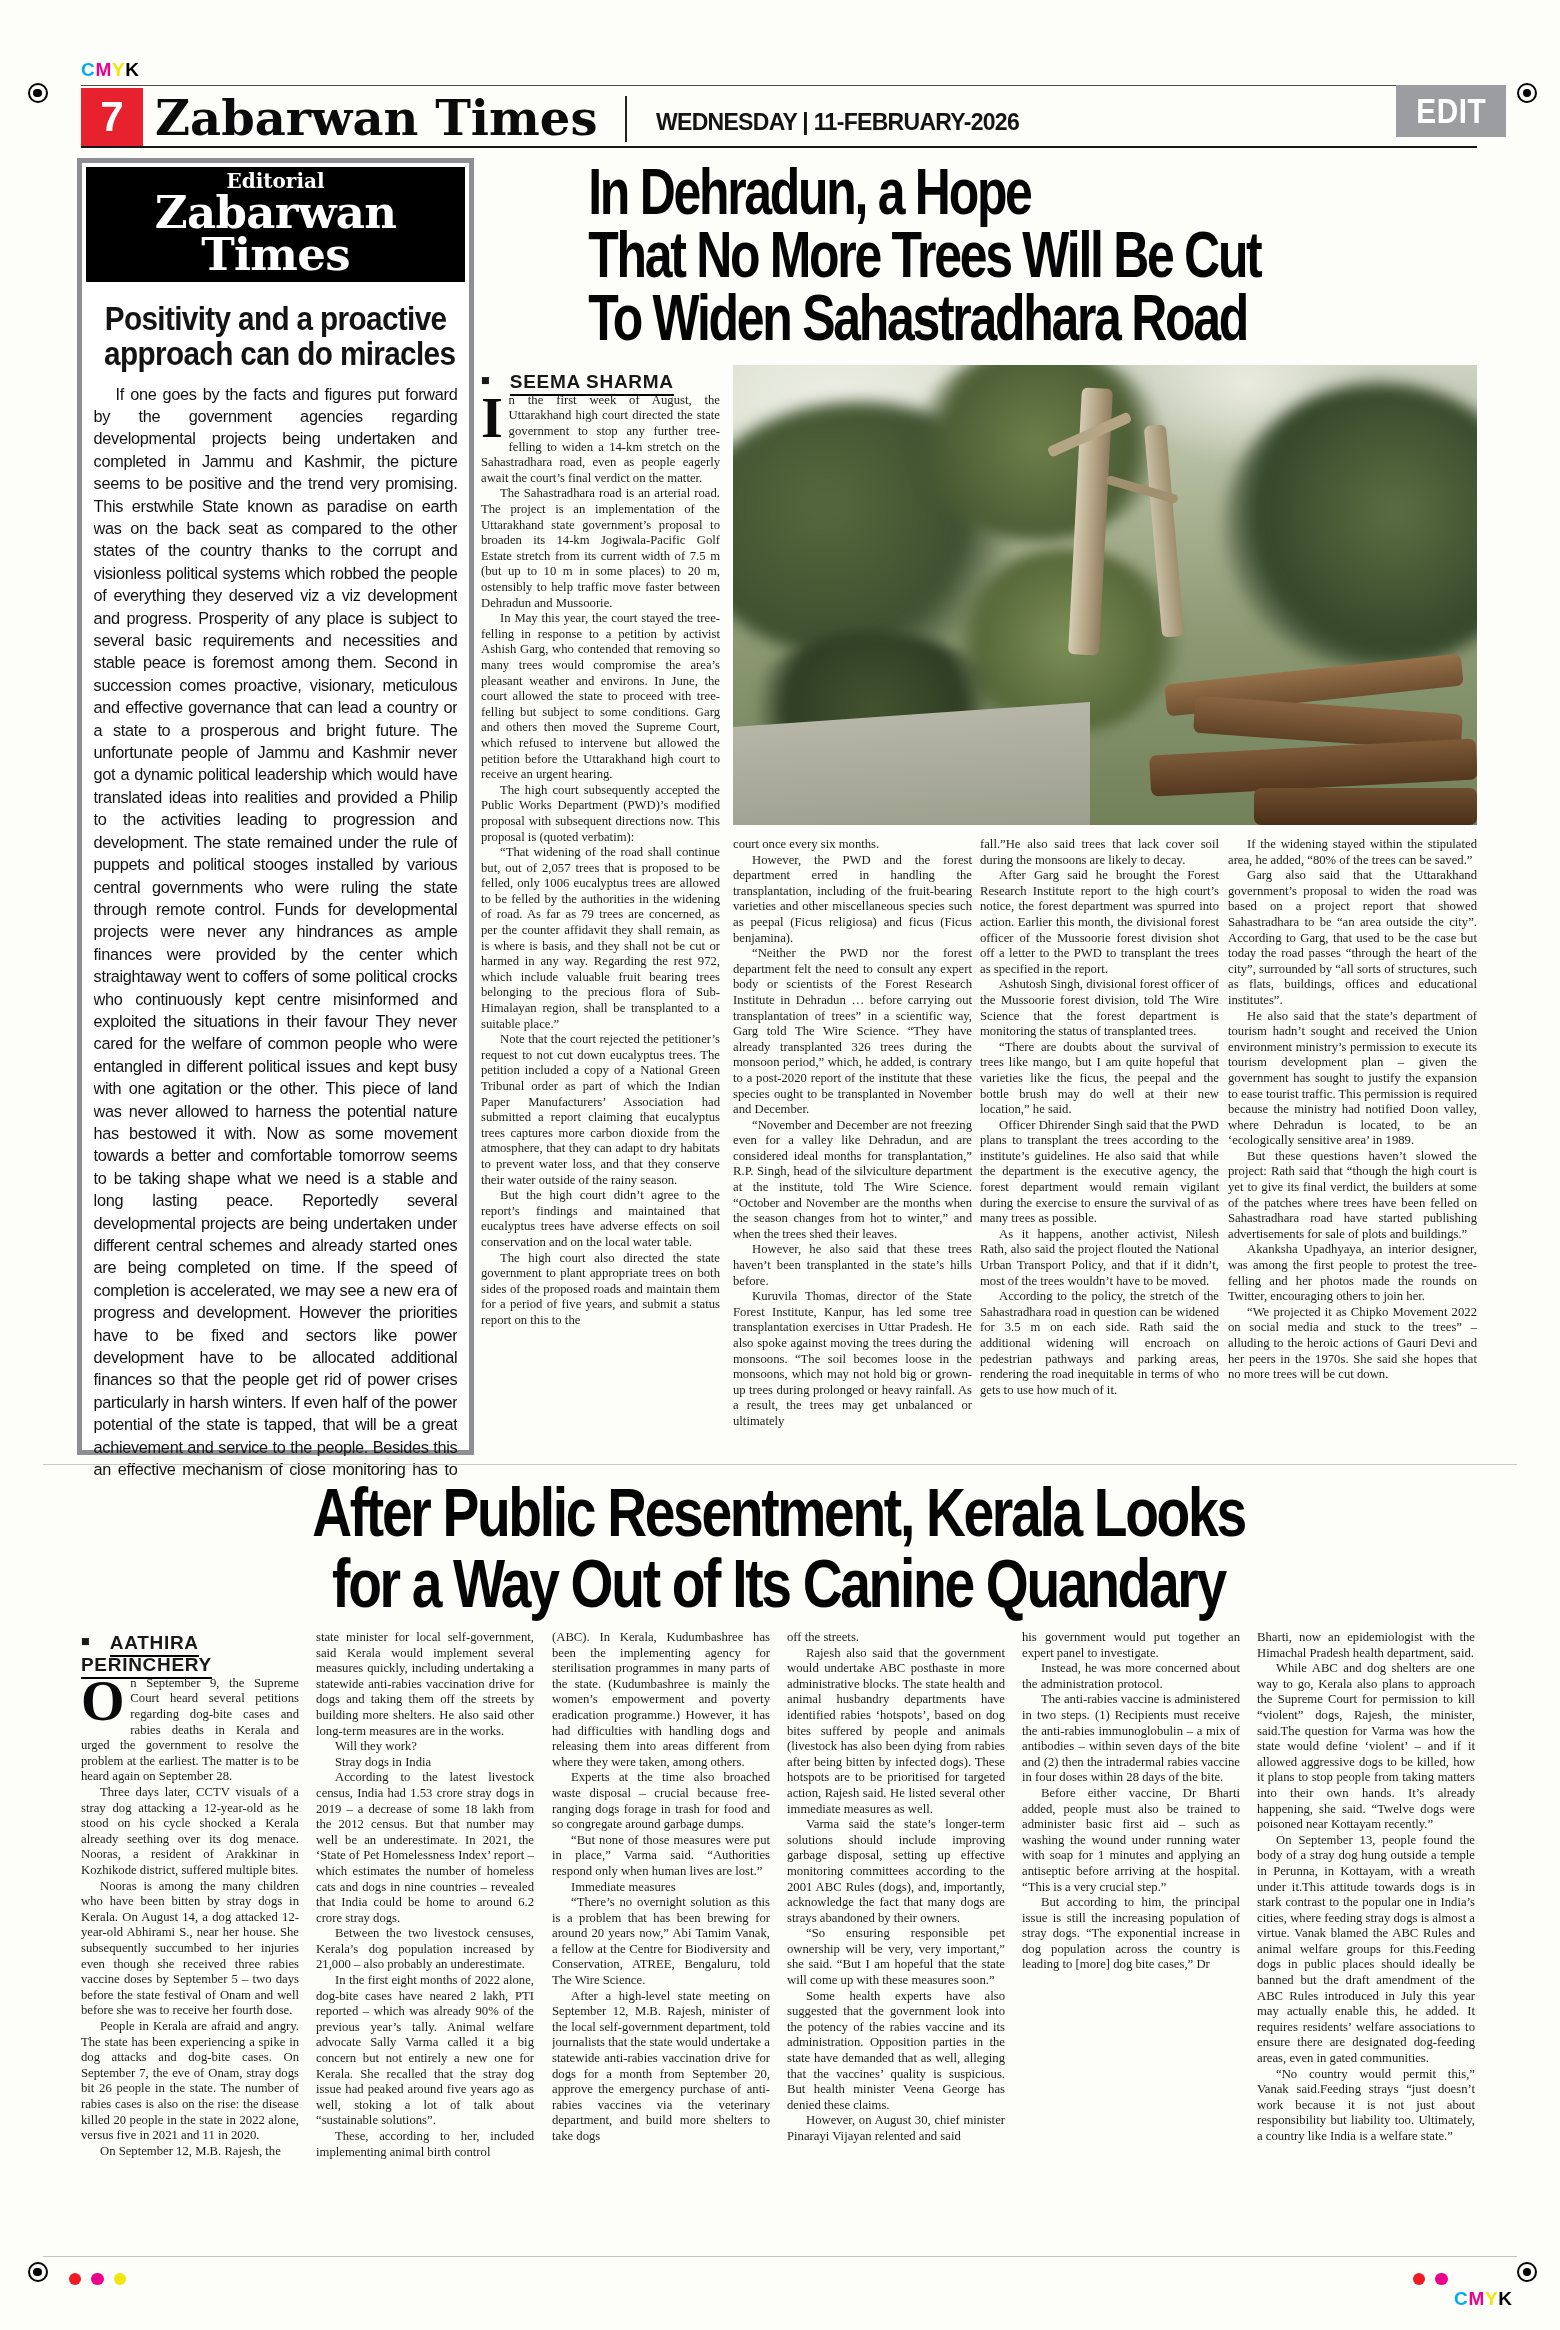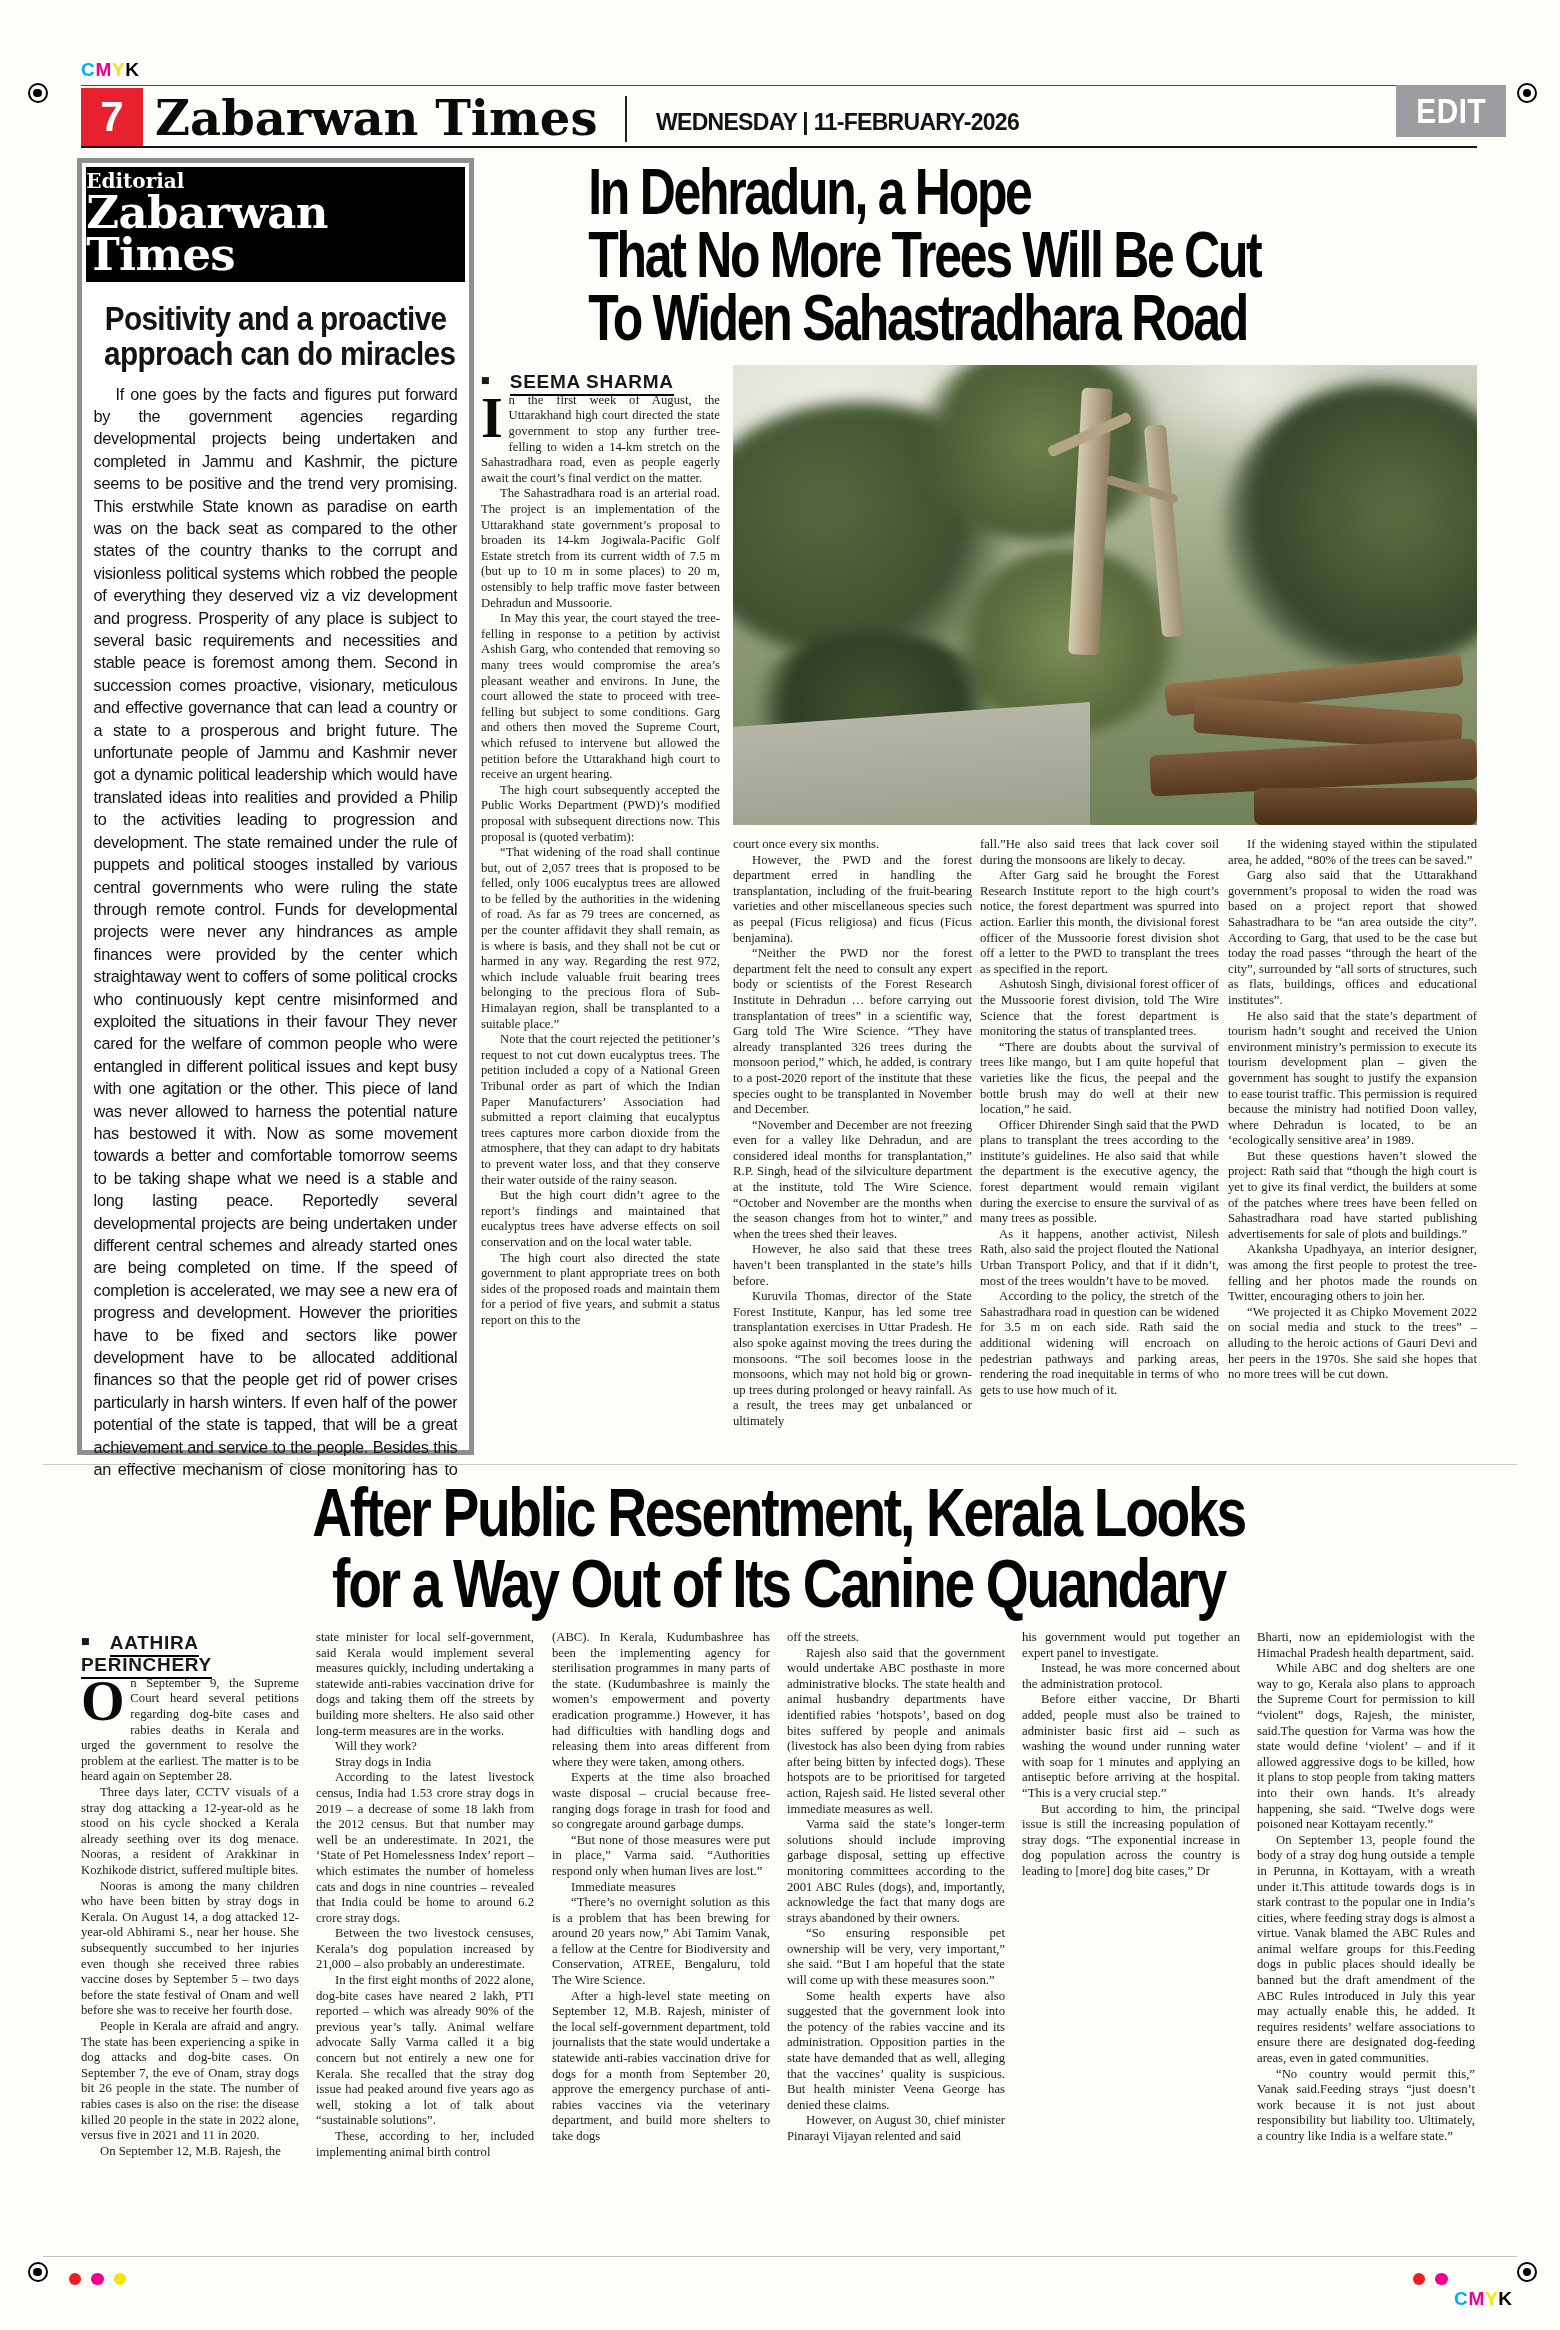--- a/index.html
+++ b/index.html
@@ -20,21 +20,21 @@
   .masthead{position:absolute;left:155px;top:90px;font:bold 48px/56px "DejaVu Serif",serif;letter-spacing:0px;color:#0b0b0b;}
   .mast-div{position:absolute;left:625px;top:96px;width:2.2px;height:46px;background:#222;}
   .issue-date{position:absolute;left:656px;top:109px;font:bold 23px/26px "Liberation Sans",sans-serif;letter-spacing:-0.7px;}
   .edit-box{position:absolute;left:1364px;top:85px;width:110px;height:52px;background:#9b9da0;color:#fff;
             text-align:center;font:bold 35px/52px "Liberation Sans",sans-serif;margin-left:32px;}
   .edit-box span{display:inline-block;transform:scaleX(.85);letter-spacing:0.7px;}
   .header-rule{position:absolute;left:81px;top:146px;width:1396px;height:2.2px;background:#161616;}
   
   .edbox{position:absolute;left:77px;top:158px;width:397px;height:1297px;border:5px solid #8d8f92;
          background:#fff;box-sizing:border-box;}
-  .edbox-black{margin:4.3px;background:#000;color:#fff;padding:2.9px 0 5.8px;}
+  .edbox-black{margin:4.3px;background:#000;color:#fff;text-align:center;padding:2.9px 0 5.8px;}
   .ed-kicker{display:block;font:bold 20px/22px "DejaVu Serif",serif;}
   .ed-brand{display:block;font:bold 45px/42px "DejaVu Serif",serif;letter-spacing:-0.7px;}
   .ed-title{margin:19px 2.9px 11.6px;text-align:center;}
   .ed-title .ed-hl{font:bold 33px/35px "Liberation Sans",sans-serif;transform:scaleX(.9);white-space:nowrap;
                    letter-spacing:-0.7px;margin:0;}
   .ed-body{margin:5.8px 11.6px 0;height:1095px;overflow:hidden;font:16.3px/22.4px "Liberation Sans",sans-serif;
            letter-spacing:-0.3px;text-align:justify;color:#121212;}
   .ed-body p{margin:0;text-indent:22px;}
   
   .lead-headline{position:absolute;left:478px;top:161px;width:1002px;text-align:left;}
@@ -224,20 +224,21 @@
       <p>off the streets.</p>
       <p>Rajesh also said that the government would undertake ABC posthaste in more administrative blocks. The state health and animal husbandry departments have identified rabies ‘hotspots’, based on dog bites suffered by people and animals (livestock has also been dying from rabies after being bitten by infected dogs). These hotspots are to be prioritised for targeted action, Rajesh said. He listed several other immediate measures as well.</p>
       <p>Varma said the state’s longer-term solutions should include improving garbage disposal, setting up effective monitoring committees according to the 2001 ABC Rules (dogs), and, importantly, acknowledge the fact that many dogs are strays abandoned by their owners.</p>
       <p>“So ensuring responsible pet ownership will be very, very important,” she said. “But I am hopeful that the state will come up with these measures soon.”</p>
       <p>Some health experts have also suggested that the government look into the potency of the rabies vaccine and its administration. Opposition parties in the state have demanded that as well, alleging that the vaccines’ quality is suspicious. But health minister Veena George has denied these claims.</p>
       <p>However, on August 30, chief minister Pinarayi Vijayan relented and said</p>
     </div>
   <div class="col k-col cont" style="left:1022px;top:1630px;height:660px;">
       <p>his government would put together an expert panel to investigate.</p>
       <p>Instead, he was more concerned about the administration protocol.</p>
+      <p>The anti-rabies vaccine is administered in two steps. (1) Recipients must receive the anti-rabies immunoglobulin – a mix of antibodies – within seven days of the bite and (2) then the intradermal rabies vaccine in four doses within 28 days of the bite.</p>
       <p>Before either vaccine, Dr Bharti added, people must also be trained to administer basic first aid – such as washing the wound under running water with soap for 1 minutes and applying an antiseptic before arriving at the hospital. “This is a very crucial step.”</p>
       <p>But according to him, the principal issue is still the increasing population of stray dogs. “The exponential increase in dog population across the country is leading to [more] dog bite cases,” Dr</p>
     </div>
   <div class="col k-col cont" style="left:1257px;top:1630px;height:660px;">
       <p>Bharti, now an epidemiologist with the Himachal Pradesh health department, said.</p>
       <p>While ABC and dog shelters are one way to go, Kerala also plans to approach the Supreme Court for permission to kill “violent” dogs, Rajesh, the minister, said.The question for Varma was how the state would define ‘violent’ – and if it allowed aggressive dogs to be killed, how it plans to stop people from taking matters into their own hands. It’s already happening, she said. “Twelve dogs were poisoned near Kottayam recently.”</p>
       <p>On September 13, people found the body of a stray dog hung outside a temple in Perunna, in Kottayam, with a wreath under it.This attitude towards dogs is in stark contrast to the popular one in India’s cities, where feeding stray dogs is almost a virtue. Vanak blamed the ABC Rules and animal welfare groups for this.Feeding dogs in public places should ideally be banned but the draft amendment of the ABC Rules introduced in July this year may actually enable this, he added. It requires residents’ welfare associations to ensure there are designated dog-feeding areas, even in gated communities.</p>
       <p>“No country would permit this,” Vanak said.Feeding strays “just doesn’t work because it is not just about responsibility but liability too. Ultimately, a country like India is a welfare state.”</p>
     </div>
 

